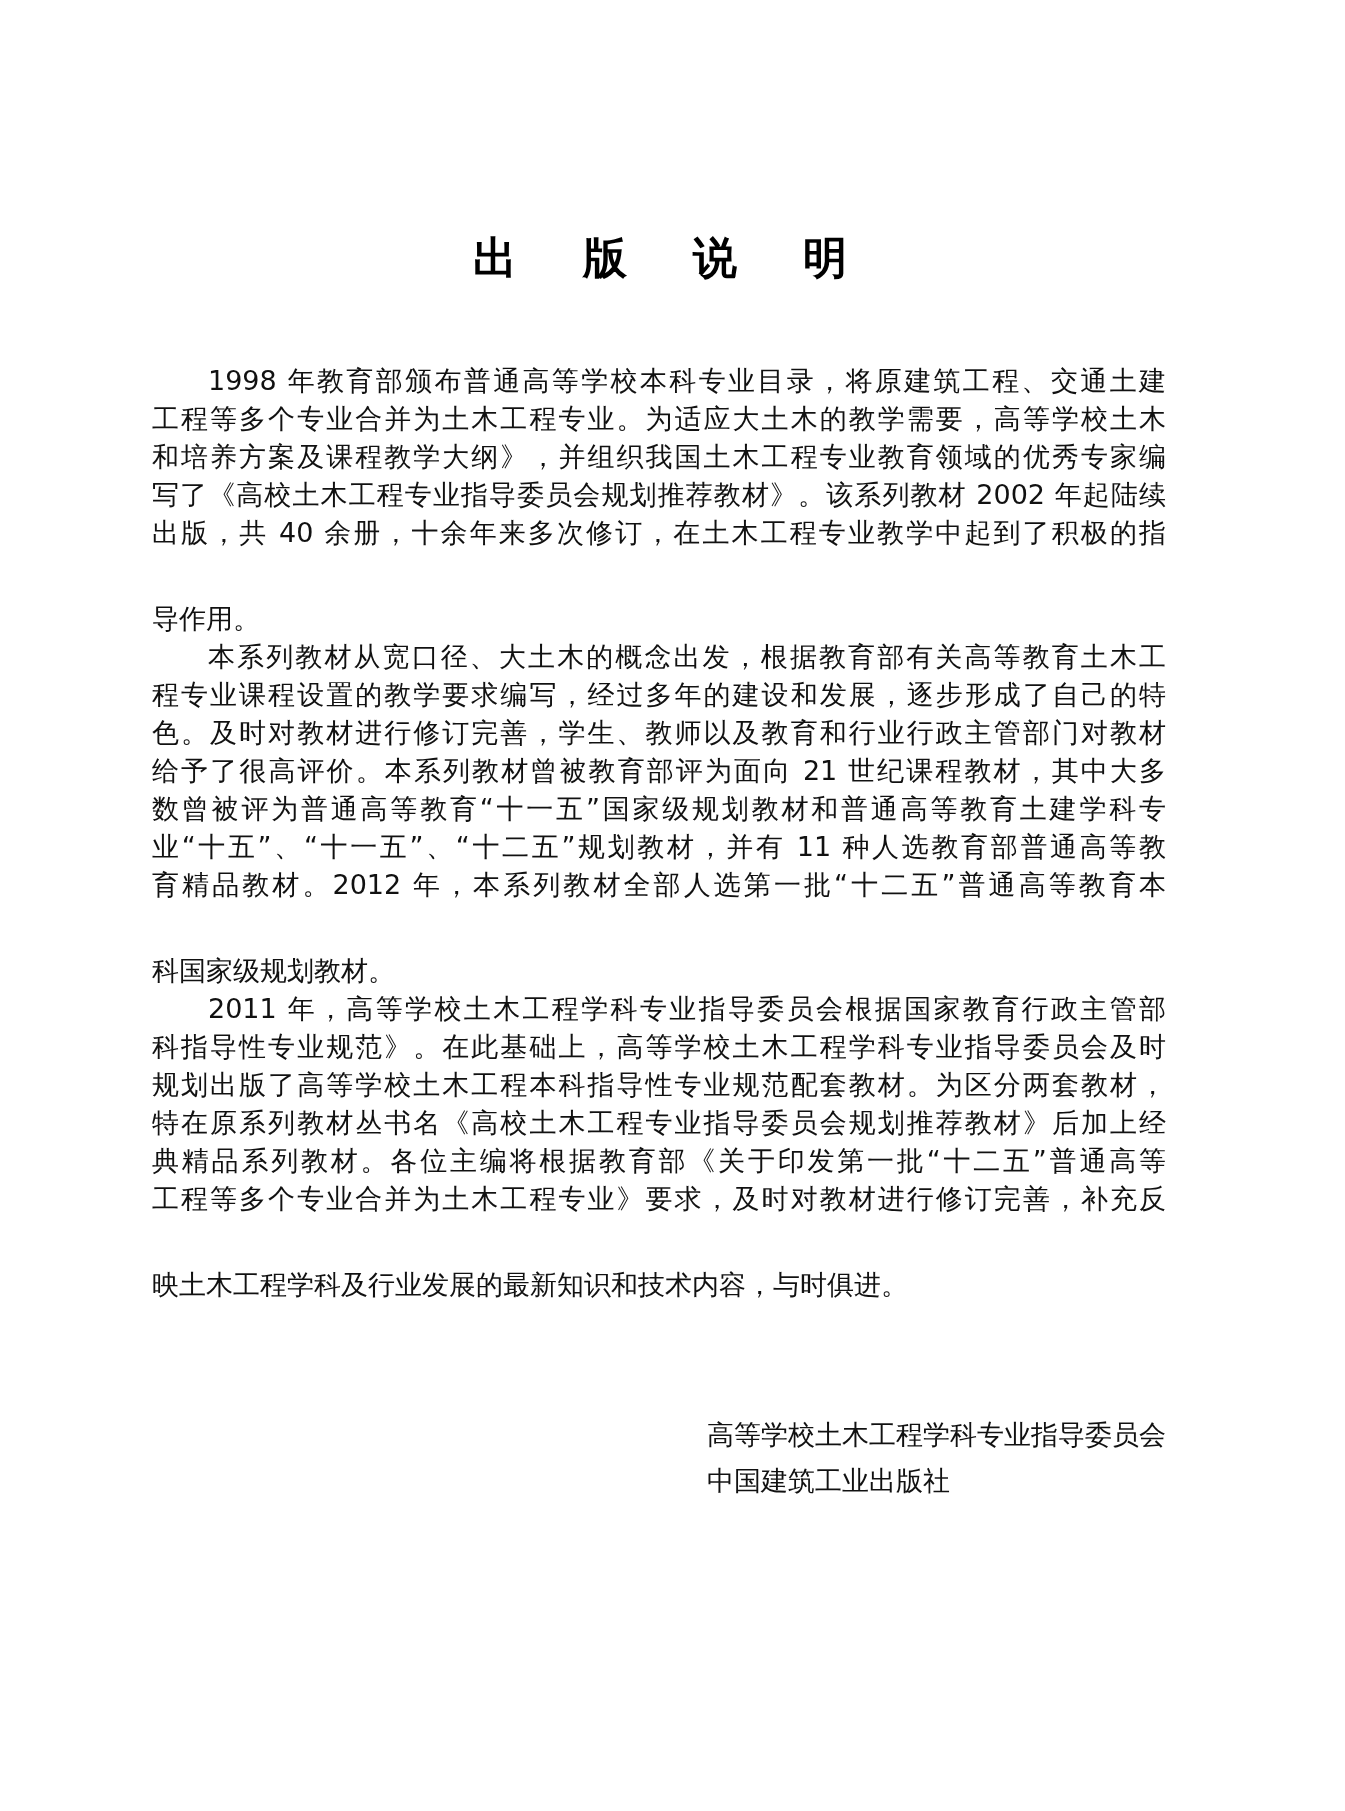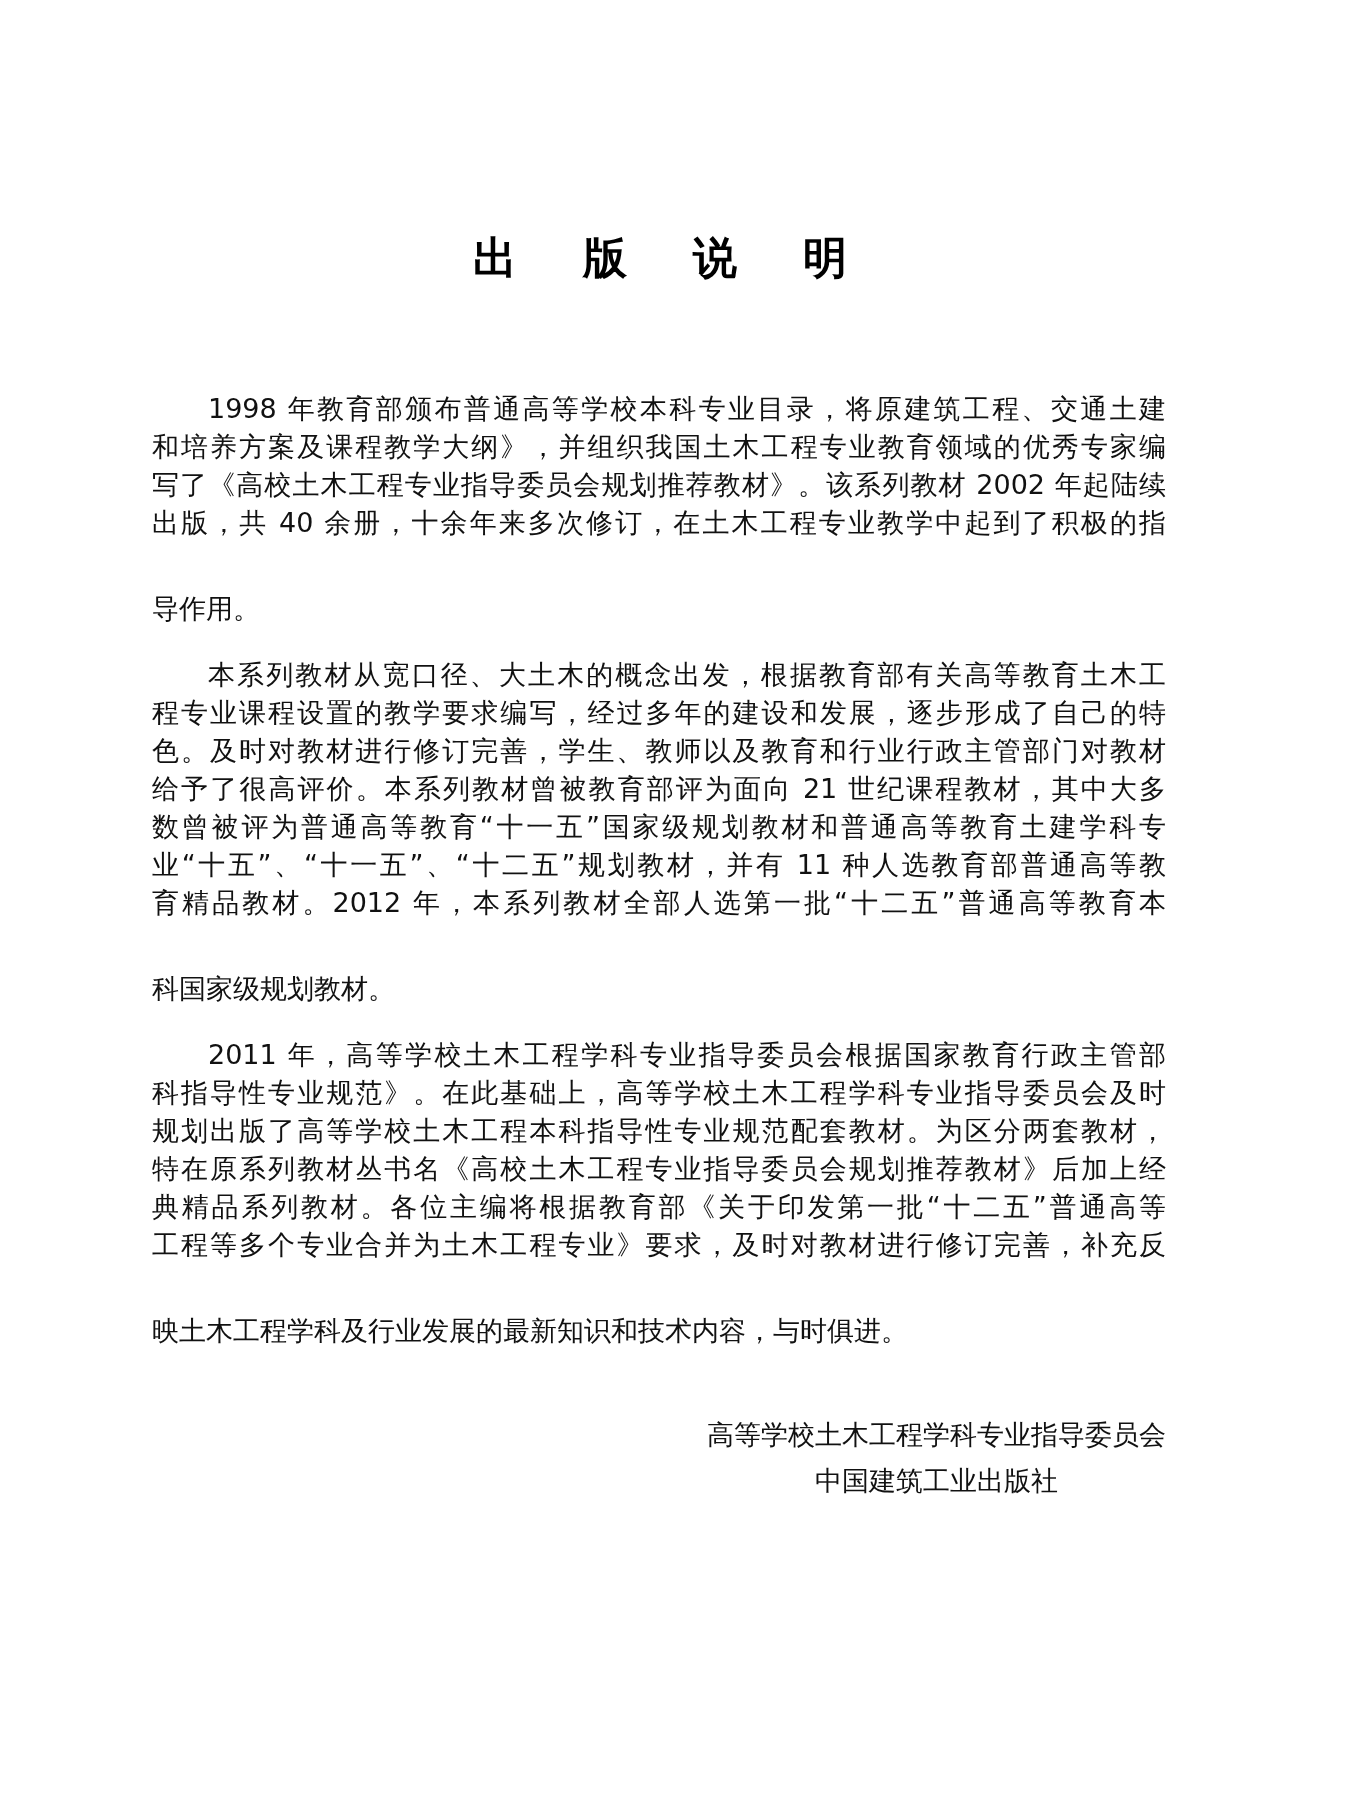--- a/index.html
+++ b/index.html
@@ -57,27 +57,26 @@
       text-align: justify;
       text-align-last: justify;
       letter-spacing: 0px;
     }
     .line.last {
       text-align-last: left;
       margin-top: 48px;
     }
     .line.indent {
       padding-left: 56px;
-      margin-top: 28px;
     }
     .signature {
       position: absolute;
       right: 179px;
       top: 1412px;
-      text-align: center;
+      text-align: left;
       font-size: 27px;
       line-height: 46px;
     }
     .signature div {
       white-space: nowrap;
     }
   </style>
 </head>
 <body>
 
@@ -87,20 +86,21 @@
     <span>出</span>
     <span>版</span>
     <span>说</span>
     <span>明</span>
   </h1>
 
   <div class="body-text">
 
     <div>
       <div class="line indent">1998 年教育部颁布普通高等学校本科专业目录，将原建筑工程、交通土建</div>
+      <div class="line">工程等多个专业合并为土木工程专业。为适应大土木的教学需要，高等学校土木</div>
       <div class="line">和培养方案及课程教学大纲》，并组织我国土木工程专业教育领域的优秀专家编</div>
       <div class="line">写了《高校土木工程专业指导委员会规划推荐教材》。该系列教材 2002 年起陆续</div>
       <div class="line">出版，共 40 余册，十余年来多次修订，在土木工程专业教学中起到了积极的指</div>
       <div class="line last">导作用。</div>
     </div>
 
     <div>
       <div class="line indent">本系列教材从宽口径、大土木的概念出发，根据教育部有关高等教育土木工</div>
       <div class="line">程专业课程设置的教学要求编写，经过多年的建设和发展，逐步形成了自己的特</div>
       <div class="line">色。及时对教材进行修订完善，学生、教师以及教育和行业行政主管部门对教材</div>

